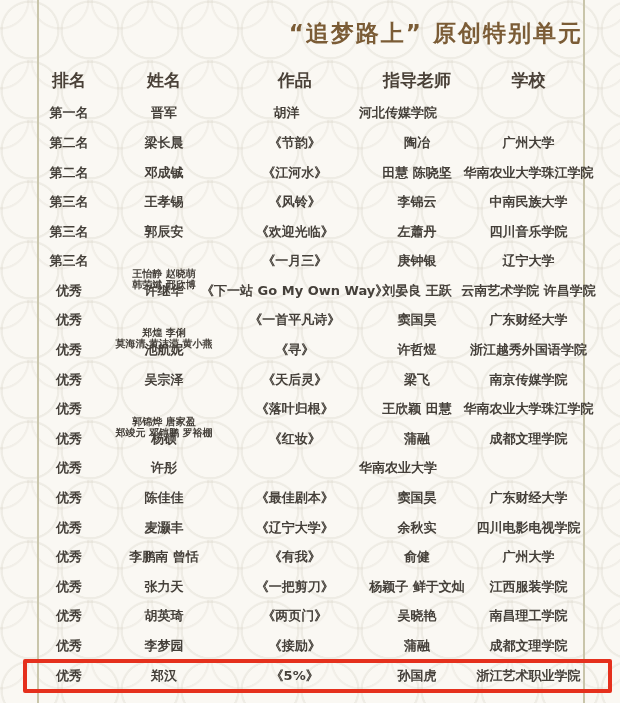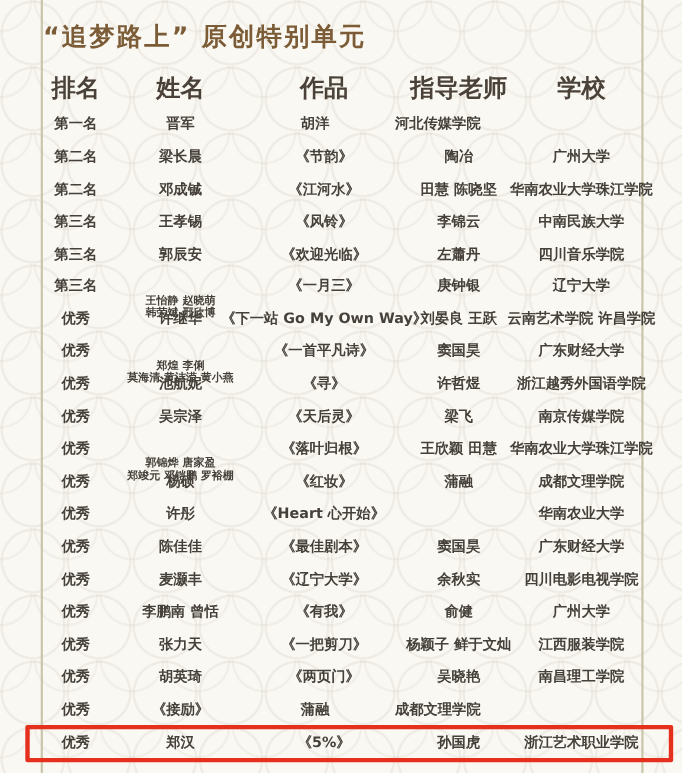--- a/index.html
+++ b/index.html
@@ -29,34 +29,34 @@
   }
   .content {
     position:absolute;
     left:37px; top:0;
     width:548px; height:703px;
     border-left:2px solid var(--border-line);
     border-right:2px solid var(--border-line);
     padding: 14px 0 0 0;
   }
   .page-title {
-    text-align:left;
+    text-align:right;
     font-size:23px;
     font-weight:bold;
     letter-spacing:2px;
     color: var(--title-color);
     margin-top:4px;
   }
   .header-row, .row {
     display:flex;
     align-items:center;
   }
   .header-row { margin-top:18px; height:26px; }
   .hcell {
-    font-size:22px;
+    font-size:17px;
     font-weight:bold;
     color: var(--header-text);
     text-align:center;
     display:flex; justify-content:center; align-items:center;
     white-space:nowrap;
   }
   .c1 { width:11%; }
   .c2 { width:24%; }
   .c3 { width:24%; }
   .c4 { width:21%; }
@@ -197,21 +197,20 @@
     <div class="cell c1 rank">优秀</div>
     <div class="cell c2 name">杨硕</div>
     <div class="cell c3 work">《红妆》</div>
     <div class="cell c4 teacher">蒲融</div>
     <div class="cell c5 school">成都文理学院</div>
   </div>
 
   <div class="row">
     <div class="cell c1 rank">优秀</div>
     <div class="cell c2 name">许彤</div>
-    <div class="cell c3 work">《Heart 心开始》</div>
     <div class="cell c4 teacher"></div>
     <div class="cell c5 school">华南农业大学</div>
   </div>
 
   <div class="row">
     <div class="cell c1 rank">优秀</div>
     <div class="cell c2 name">陈佳佳</div>
     <div class="cell c3 work">《最佳剧本》</div>
     <div class="cell c4 teacher">窦国昊</div>
     <div class="cell c5 school">广东财经大学</div>
@@ -244,20 +243,21 @@
   <div class="row">
     <div class="cell c1 rank">优秀</div>
     <div class="cell c2 name">胡英琦</div>
     <div class="cell c3 work">《两页门》</div>
     <div class="cell c4 teacher">吴晓艳</div>
     <div class="cell c5 school">南昌理工学院</div>
   </div>
 
   <div class="row">
     <div class="cell c1 rank">优秀</div>
+    <div class="cell c2 name">李梦园</div>
     <div class="cell c3 work">《接励》</div>
     <div class="cell c4 teacher">蒲融</div>
     <div class="cell c5 school">成都文理学院</div>
   </div>
 
   <div class="row highlighted">
     <div class="cell c1 rank">优秀</div>
     <div class="cell c2 name">郑汉</div>
     <div class="cell c3 work">《5%》</div>
     <div class="cell c4 teacher">孙国虎</div>

